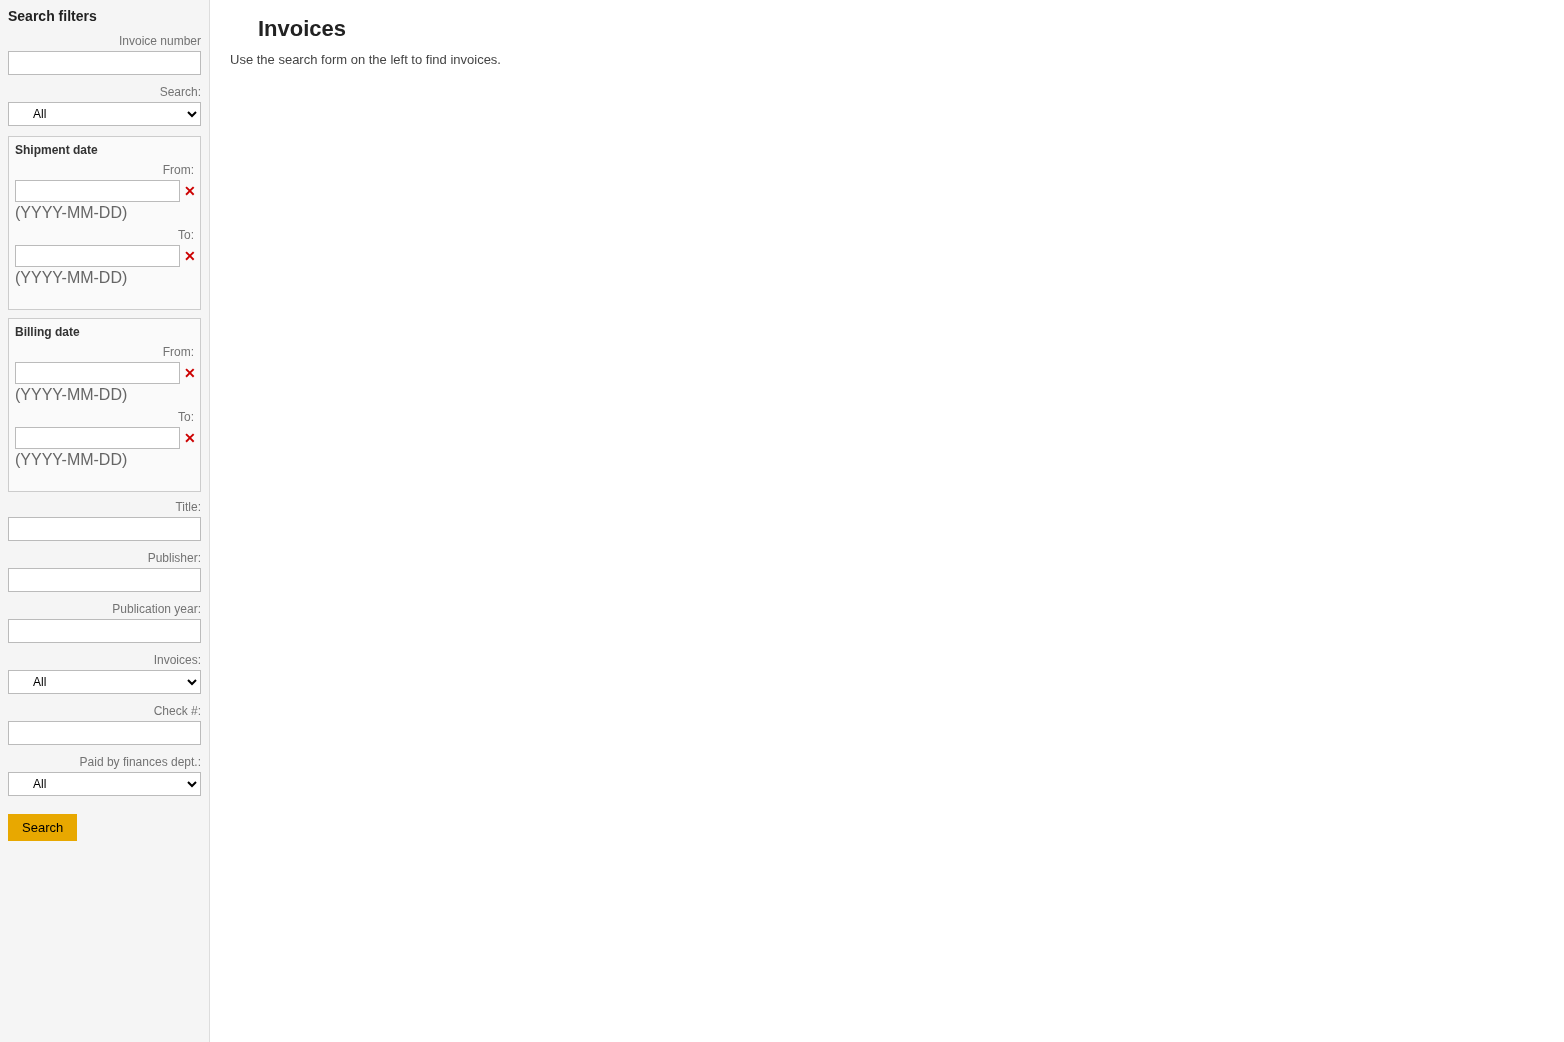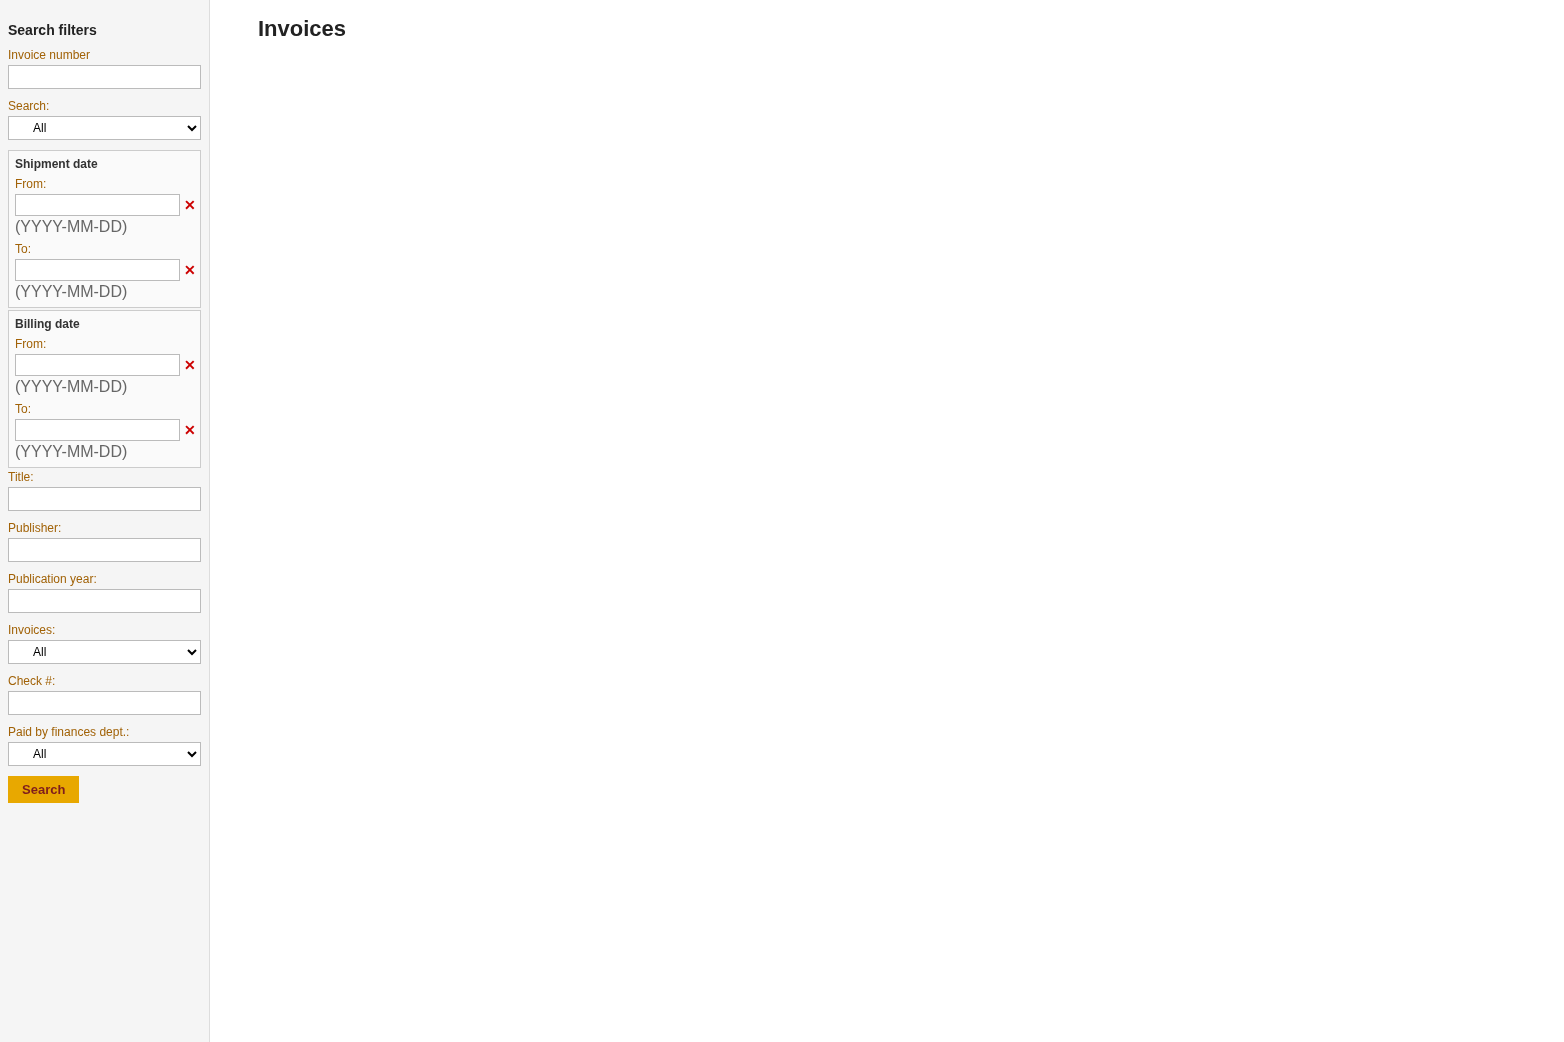--- a/index.html
+++ b/index.html
@@ -28,27 +28,27 @@
     #main {
       flex: 1;
       padding: 16px 20px;
     }
 
     .section-title {
       font-size: 14px;
       font-weight: bold;
       margin-bottom: 10px;
       color: #222;
-      margin-top: 14px;
     }
 
     .field-label {
       font-size: 12px;
       margin-bottom: 3px;
-      color: #a16207;
+      color: #737373;
+      text-align: right;
     }
 
     .field-group {
       margin-bottom: 10px;
     }
 
     .text-input {
       width: 100%;
       height: 24px;
       border: 1px solid #bbb;
@@ -61,22 +61,22 @@
       width: 100%;
       height: 24px;
       border: 1px solid #bbb;
       background: #fff;
       padding: 2px 20px;
       font-size: 12px;
     }
 
     .date-section {
       border: 1px solid #ccc;
-      padding: 6px 6px 0 6px;
-      margin-bottom: 2px;
+      padding: 6px 6px 16px 6px;
+      margin-bottom: 8px;
       background: #fafafa;
     }
 
     .date-section-title {
       font-size: 12px;
       font-weight: bold;
       margin-bottom: 6px;
     }
 
     .date-row {
@@ -110,26 +110,27 @@
     }
 
     .hint-text {
       font-size: 16px;
       color: #666;
       margin-top: 2px;
     }
 
     .search-button {
       background: #e8a800;
-      color: #7f1d1d;
+      color: #000000;
       border: none;
       padding: 6px 14px;
       font-size: 13px;
       cursor: pointer;
-      font-weight: bold;
+      margin-top: 8px;
+      font-weight: normal;
     }
 
     .page-title {
       font-size: 22px;
       font-weight: bold;
       color: #222;
       margin-bottom: 10px;
       margin-left: 28px;
     }
 
@@ -234,13 +235,14 @@
     <select class="select-input">
       <option>All</option>
     </select>
   </div>
 
   <button class="search-button">Search</button>
 </div>
 
 <div id="main">
   <h1 class="page-title">Invoices</h1>
+  <p class="page-description">Use the search form on the left to find invoices.</p>
 </div>
 
 </body></html>

